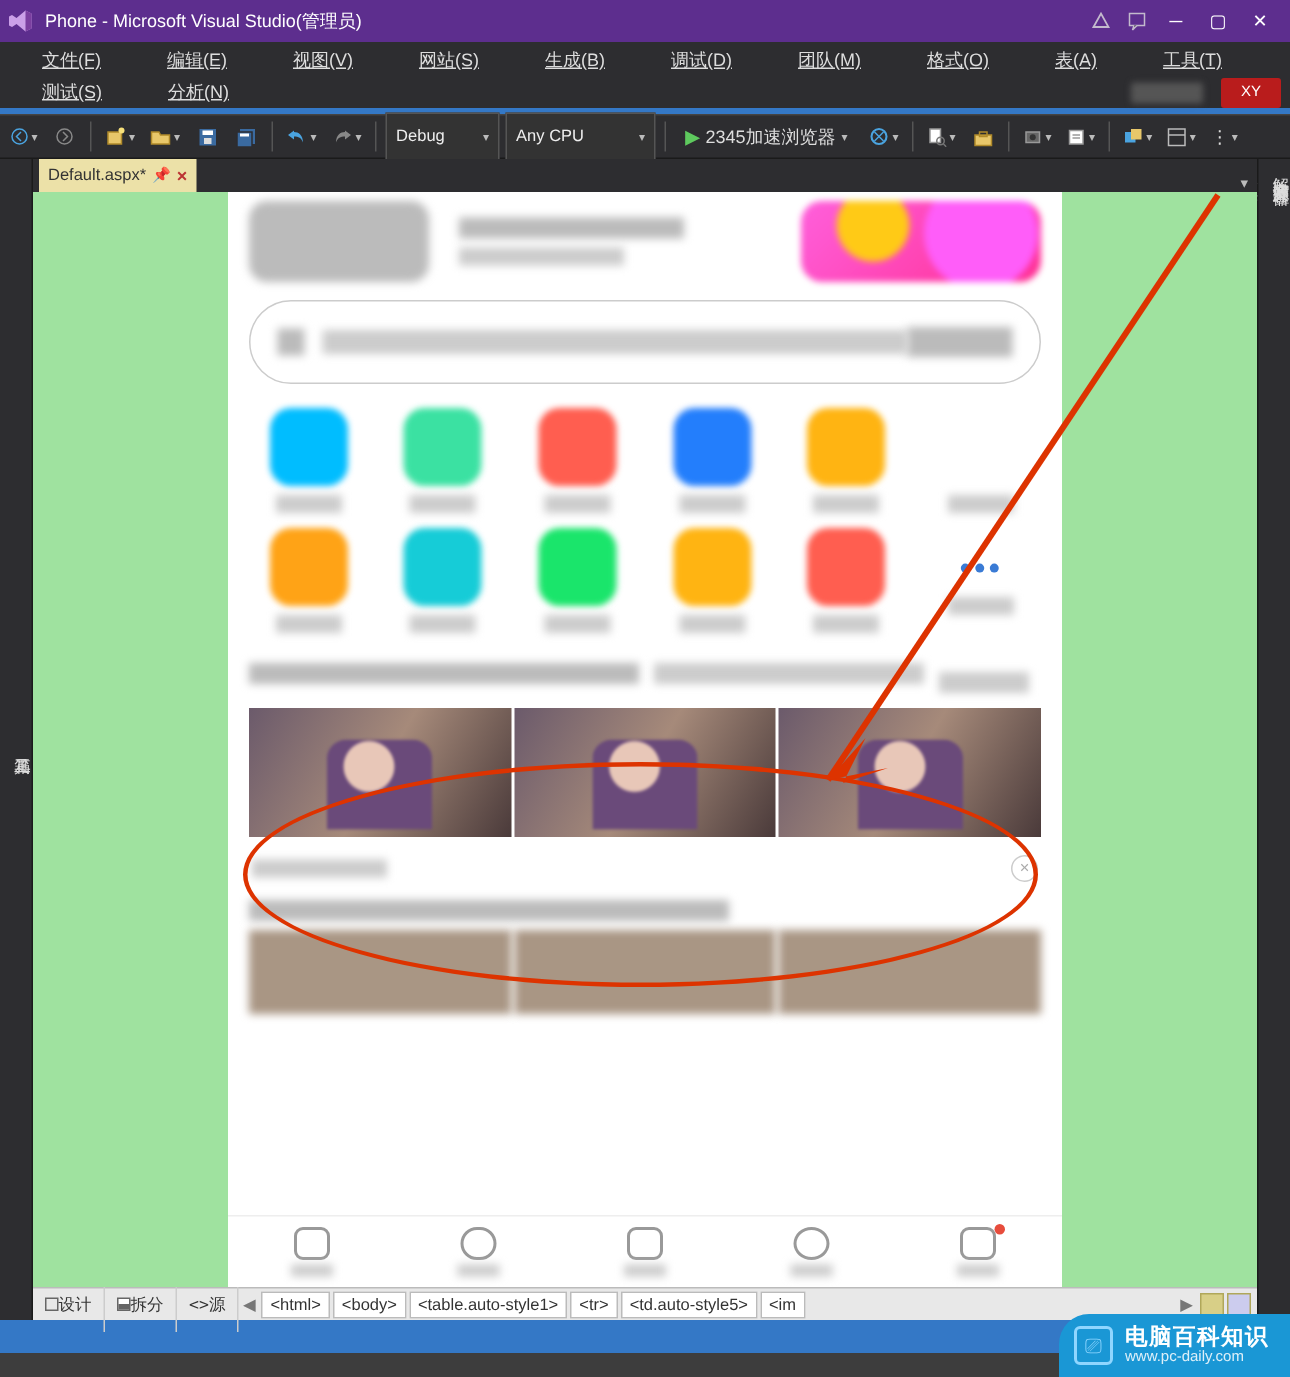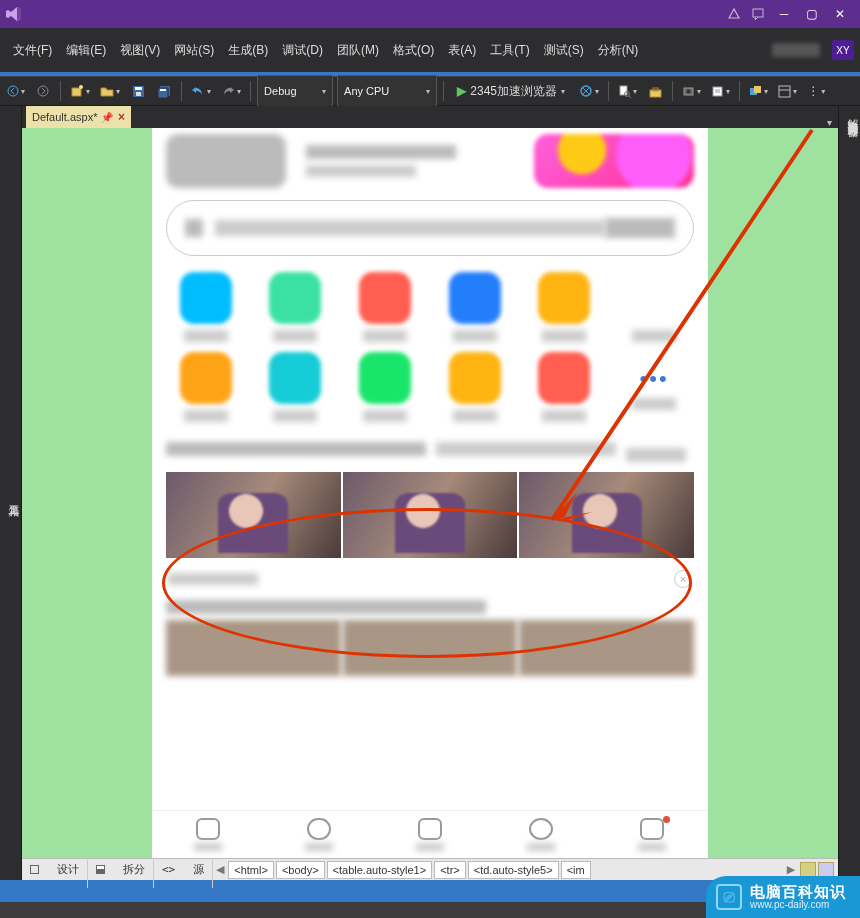--- a/index.html
+++ b/index.html
@@ -8,25 +8,25 @@
   
   .titlebar { height:28px; background:#5d2e8e; color:#fff; display:flex; align-items:center; padding:0 6px; font-size:12px; }
   .titlebar .vs-logo { width:16px; height:16px; margin-right:8px; }
   .titlebar .title-text { flex:0 0 auto; }
   .titlebar .spacer { flex:1; }
   .titlebar .tb-icon { width:24px; height:22px; display:flex; align-items:center; justify-content:center; color:#fff; opacity:.8; }
   .quicklaunch { width:200px; height:20px; background:#4a4a4a; border:1px solid #666; display:flex; align-items:center; padding:0 4px; color:#ccc; font-size:11px; margin:0 4px; }
   .quicklaunch .glass { margin-left:auto; opacity:.7; }
   .winbtns { display:flex; }
   .winbtn { width:28px; height:22px; display:flex; align-items:center; justify-content:center; color:#fff; }
-  .user-badge { width:22px; height:20px; background:#4c1d95; color:#fff; font-size:10px; display:flex; align-items:center; justify-content:center; margin-left:6px; border-radius:2px; }
+  .user-badge { width:40px; height:20px; background:#b91c1c; color:#fff; font-size:10px; display:flex; align-items:center; justify-content:center; margin-left:6px; border-radius:2px; }
 
   
   .menubar { height:44px; background:#2d2d30; color:#ddd; font-size:12px; padding:2px 6px; display:flex; flex-wrap:wrap; align-items:center; }
-  .menu-item { padding:2px 6px; margin:0 1px; white-space:nowrap; }
+  .menu-item { padding:2px 6px; margin:0 16px; white-space:nowrap;text-decoration:underline; }
   .menubar .user-area { margin-left:auto; display:flex; align-items:center; gap:6px; }
   .user-blur { width:48px; height:14px; background:#555; filter:blur(2px); border-radius:2px; }
   .menubar-row2 { flex-basis:100%; display:flex; }
 
   
   .bluebar { height:4px; background:#3478c6; }
 
   
   .toolbar { height:30px; background:#2d2d30; border-top:1px solid #444; border-bottom:1px solid #1a1a1a; display:flex; align-items:center; padding:0 4px; gap:4px; }
   .tbtn { min-width:22px; height:22px; display:flex; align-items:center; justify-content:center; color:#ddd; font-size:12px; border:1px solid transparent; padding:0 2px; }
@@ -110,39 +110,40 @@
   .red-arrow { position:absolute; left:370px; top:-8px; width:300px; height:420px; pointer-events:none; }
 
   
   .watermark { position:absolute; right:0; bottom:0; height:42px; background:#1a97d5; border-radius:20px 0 0 0; display:flex; align-items:center; padding:0 14px 0 10px; gap:8px; color:#fff; font-size:13px; z-index:50; }
   .watermark .wm-ico { width:26px; height:26px; border:2px solid #8fd6ff; border-radius:4px; display:flex; align-items:center; justify-content:center; color:#8fd6ff; font-size:14px; }
   .watermark .wm-top { font-size:15px; font-weight:bold; letter-spacing:1px; line-height:1;text-align:center; }
   .watermark .wm-bot { font-size:10px; opacity:.85; line-height:1.1; }
 
   
   .designer-bar { height:22px; background:#e8e8e8; border-top:1px solid #bbb; display:flex; align-items:center; font-size:11px; color:#333; }
-  .db-btn { padding:18px 8px; height:22px; display:flex; align-items:center; gap:18px; border-right:1px solid #ccc; }
+  .db-btn { padding:18px 8px; height:22px; display:flex; align-items:center; gap:0; border-right:1px solid #ccc; }
   .db-btn .sq { width:9px; height:9px; border:1px solid #666; display:inline-block; }
   .crumb-sep { width:14px; text-align:center; color:#777; }
   .crumb { padding:0 5px; border:1px solid #bbb; background:#fff; height:18px; display:flex; align-items:center; margin:0 1px; }
   .designer-bar .end { margin-left:auto; display:flex; align-items:center; gap:2px; padding-right:4px; }
   .designer-bar .icobox { width:16px; height:16px; background:#d8cf87; border:1px solid #b0a75a; }
 
   .statusbar { height:22px; background:#3478c6; }
 
   svg { display:block; }
 </style>
 </head>
 <body>
 
 <div class="titlebar">
   <svg class="vs-logo" viewBox="0 0 16 16">
       <path fill="#cba0e8" d="M11 1l4 2v10l-4 2-6-5-3 2-2-1V5l2-1 3 2 6-5z"></path>
       <path fill="#7b3fa0" d="M11 1l4 2v10l-4 2V1z"></path>
     </svg>
+  <span class="title-text">Phone - Microsoft Visual Studio(管理员)</span>
   <span class="spacer"></span>
   <span class="tb-icon">
       <svg width="14" height="14" viewBox="0 0 14 14">
         <path fill="none" stroke="#ddd" stroke-width="1.2" d="M2 11l5-9 5 9z"></path>
       </svg>
     </span>
   <span class="tb-icon">
       <svg width="14" height="14" viewBox="0 0 14 14">
         <rect x="2" y="2" width="10" height="8" fill="none" stroke="#ddd"></rect>
         <path stroke="#ddd" d="M5 10l-1 3 3-3"></path>

